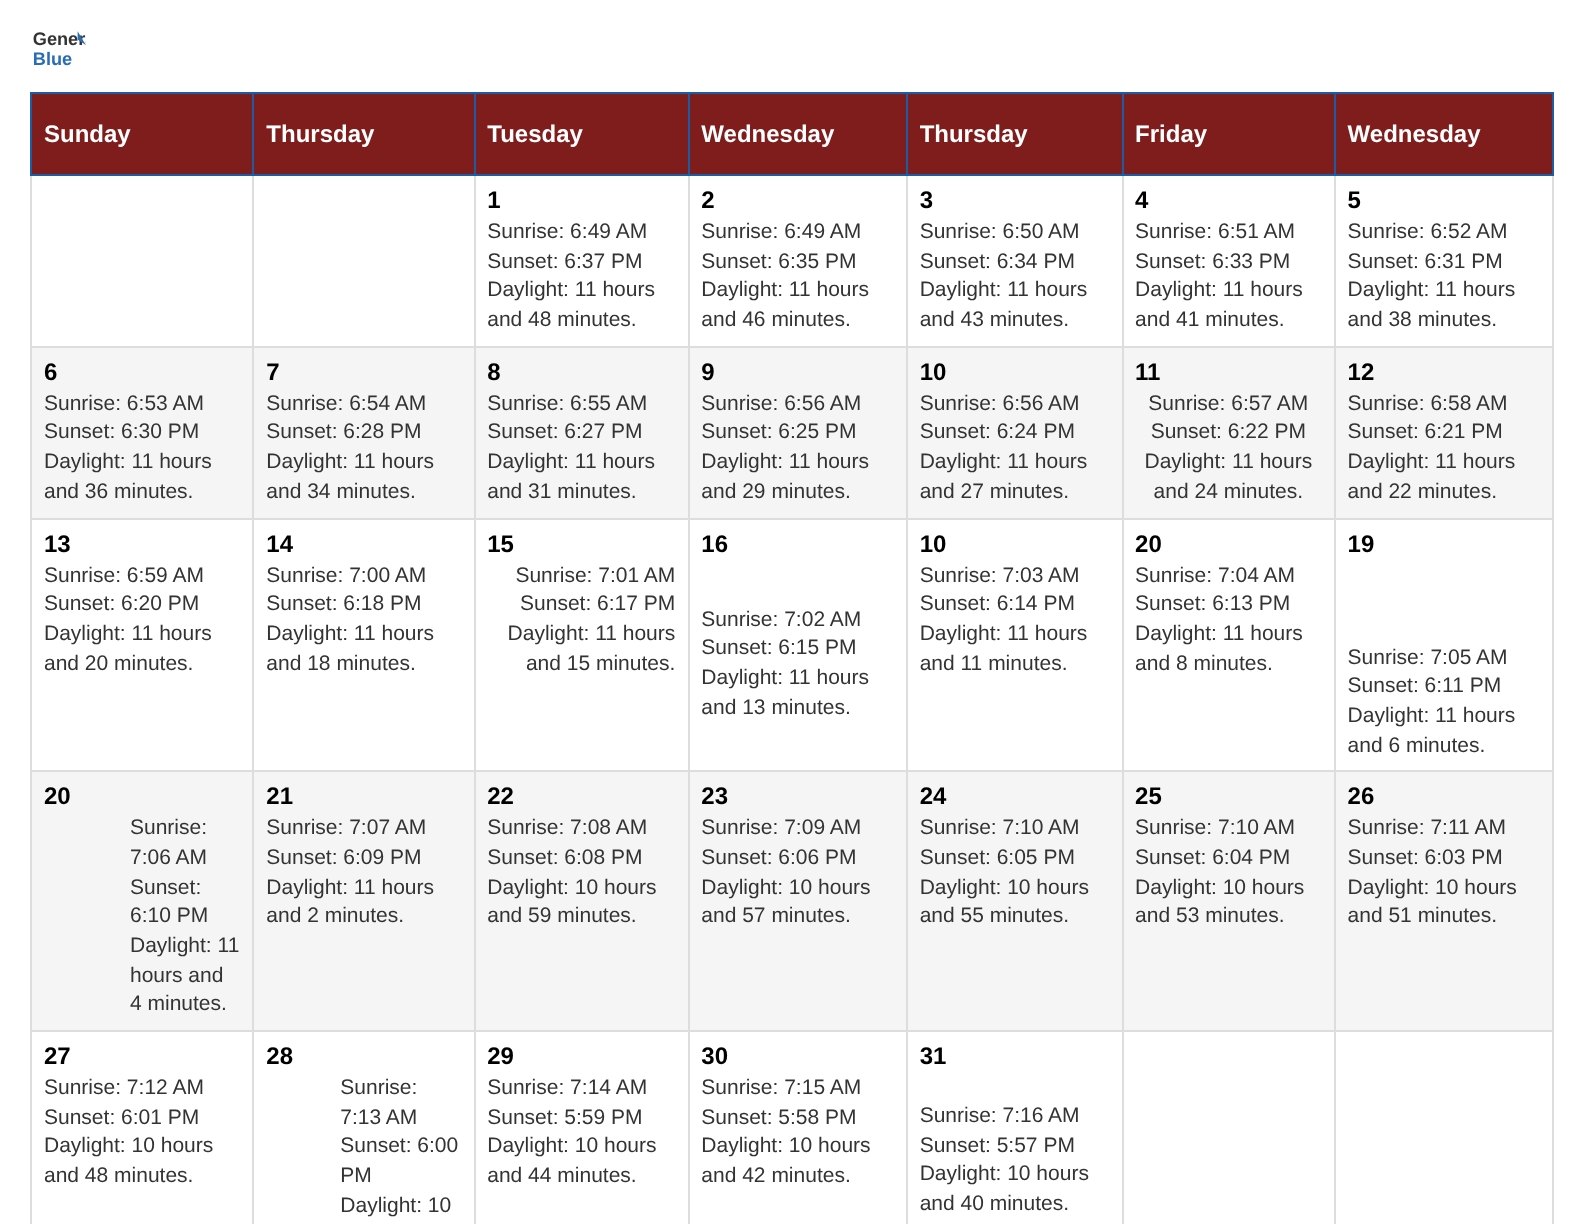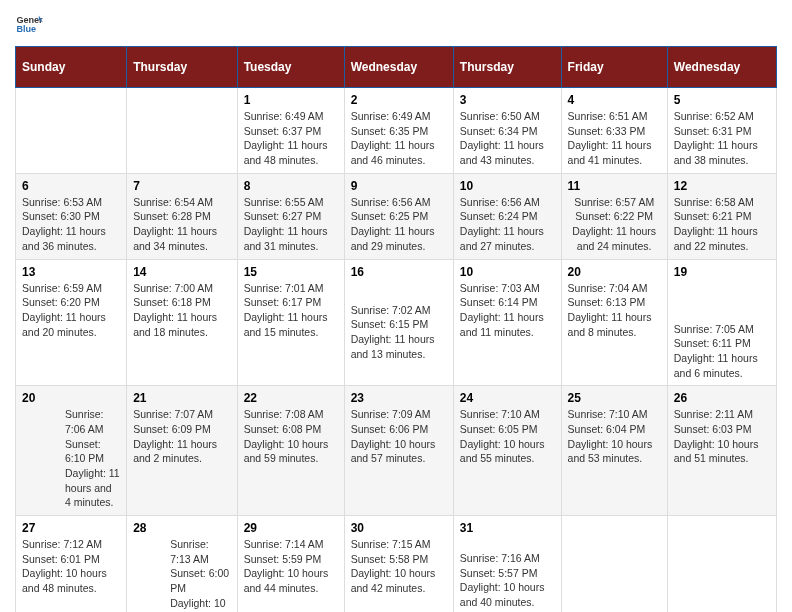--- a/index.html
+++ b/index.html
@@ -173,21 +173,21 @@
 Daylight: 11 hours and 20 minutes.</div>
         </td>
         <td>
           <div class="day-number">14</div>
           <div class="day-info" style="white-space: pre-line;">Sunrise: 7:00 AM
 Sunset: 6:18 PM
 Daylight: 11 hours and 18 minutes.</div>
         </td>
         <td>
           <div class="day-number">15</div>
-          <div class="day-info" style="white-space: pre-line;">Sunrise: 7:01 AM
+          <div class="day-info" style="white-space: pre-line; text-align: right;">Sunrise: 7:01 AM
 Sunset: 6:17 PM
 Daylight: 11 hours and 15 minutes.</div>
         </td>
         <td>
           <div class="day-number">16</div>
           <div class="day-info" style="white-space: pre-line; margin-top: 24px;">Sunrise: 7:02 AM
 Sunset: 6:15 PM
 Daylight: 11 hours and 13 minutes.</div>
         </td>
         <td>
@@ -241,21 +241,21 @@
 Daylight: 10 hours and 55 minutes.</div>
         </td>
         <td>
           <div class="day-number">25</div>
           <div class="day-info" style="white-space: pre-line;">Sunrise: 7:10 AM
 Sunset: 6:04 PM
 Daylight: 10 hours and 53 minutes.</div>
         </td>
         <td>
           <div class="day-number">26</div>
-          <div class="day-info" style="white-space: pre-line;">Sunrise: 2:11 AM
+          <div class="day-info" style="white-space: pre-line;">Sunrise: 7:11 AM
 Sunset: 6:03 PM
 Daylight: 10 hours and 51 minutes.</div>
         </td>
       </tr>
       <tr>
         <td>
           <div class="day-number">27</div>
           <div class="day-info" style="white-space: pre-line;">Sunrise: 7:12 AM
 Sunset: 6:01 PM
 Daylight: 10 hours and 48 minutes.</div>

